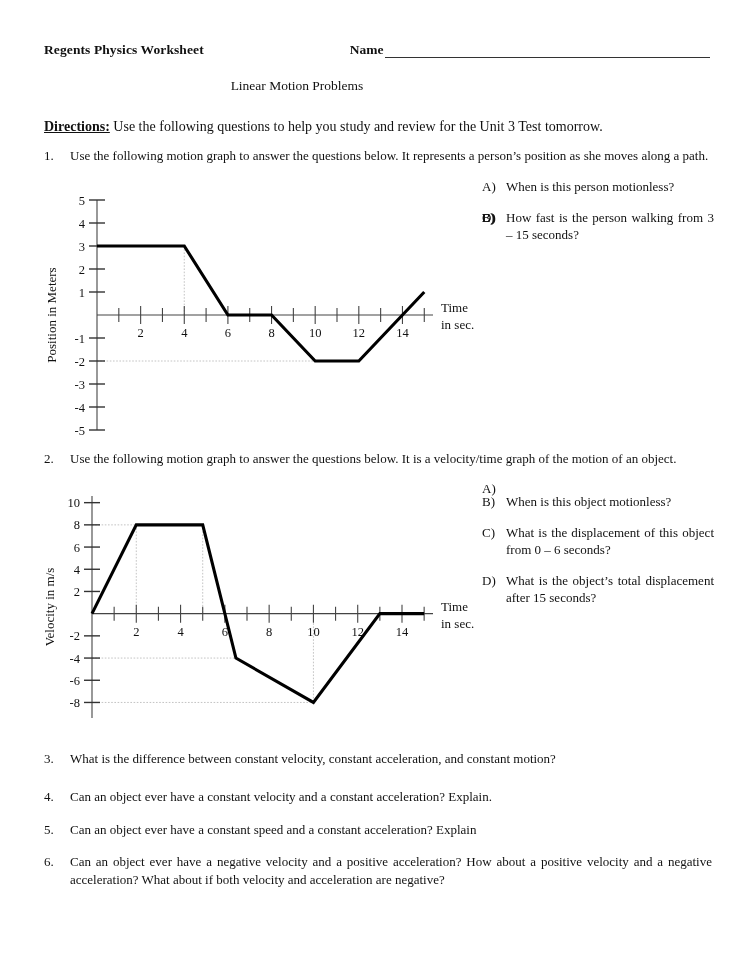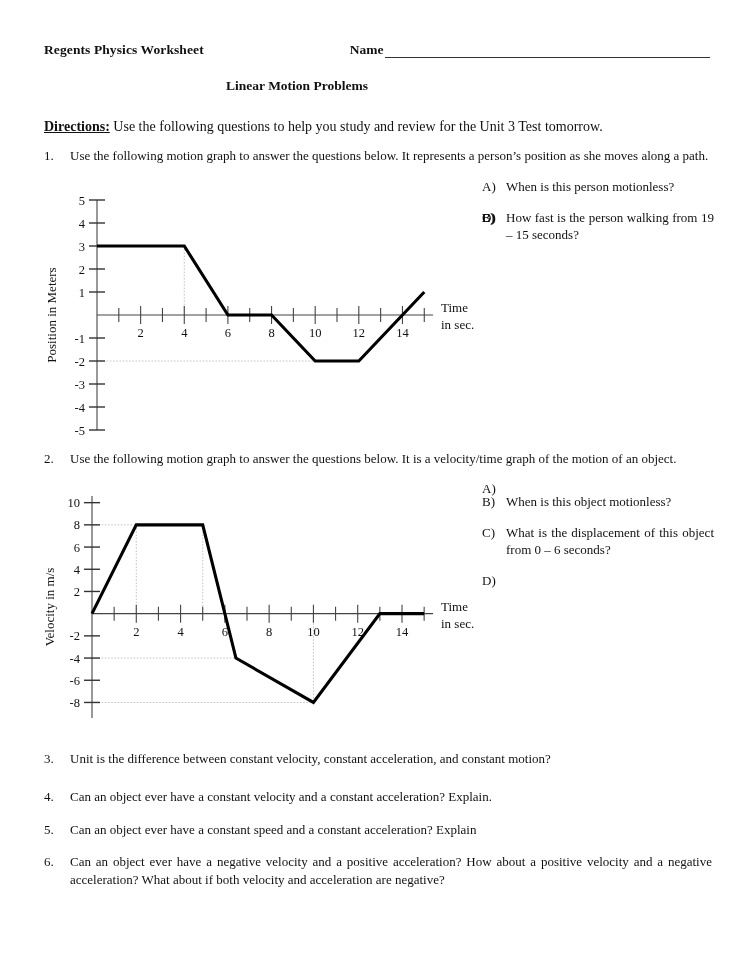--- a/index.html
+++ b/index.html
@@ -24,21 +24,21 @@
   }
   .name-group{
     display:flex;align-items:flex-end;margin-left:146px;flex:1;
   }
   .name-label{font-weight:bold;font-size:13.5px;text-align:center;}
   .name-blank{
     flex:1;border-bottom:1.4px solid #333;height:13px;margin-left:1px;
   }
   .subtitle{
     position:absolute;top:78px;left:0;width:594px;text-align:center;
-    font-weight:bold;font-size:13.5px;
+    font-weight:normal;font-size:13.5px;
   }
   .directions{
     position:absolute;left:44px;top:110px;width:668px;font-size:14px;
     line-height:1.35;
     margin-top:8px;
   }
   .directions .lead{font-weight:bold;text-decoration:underline;}
 
   
   .q{position:absolute;font-size:13px;line-height:1.35;}
@@ -165,21 +165,21 @@
         <span class="letter">B)</span>
       </div>
       <div class="sub">
         <span class="letter">C)</span>
       </div>
       <div class="sub">
         <span class="letter">D)</span>
       </div>
       <div class="sub">
         <span class="letter">E)</span>
-        <span class="text">How fast is the person walking from 19 – 15 seconds?</span>
+        <span class="text">How fast is the person walking from 3 – 15 seconds?</span>
       </div>
     </div>
 
   <div class="q" id="q2">
     <span class="num">2.</span>
     <span class="body">Use the following motion graph to answer the questions below.  It is a velocity/time graph of the motion of an object.</span>
   </div>
 
   <div class="fig-block" id="fig2">
     <svg id="svg-chart-1" width="450" height="245" viewBox="0 0 450 245">
@@ -245,26 +245,27 @@
       <div class="sub">
         <span class="letter">B)</span>
         <span class="text">When is this object motionless?</span>
       </div>
       <div class="sub">
         <span class="letter">C)</span>
         <span class="text">What is the displacement of this object from 0 – 6 seconds?</span>
       </div>
       <div class="sub">
         <span class="letter">D)</span>
+        <span class="text">What is the object’s total displacement after 15 seconds?</span>
       </div>
     </div>
 
   <div class="q" id="q3">
     <span class="num">3.</span>
-    <span class="body">Unit is the difference between constant velocity, constant acceleration, and constant motion?</span>
+    <span class="body">What is the difference between constant velocity, constant acceleration, and constant motion?</span>
   </div>
   <div class="q" id="q4">
     <span class="num">4.</span>
     <span class="body">Can an object ever have a constant velocity and a constant acceleration?  Explain.</span>
   </div>
   <div class="q" id="q5">
     <span class="num">5.</span>
     <span class="body">Can an object ever have a constant speed and a constant acceleration? Explain</span>
   </div>
   <div class="q" id="q6">

